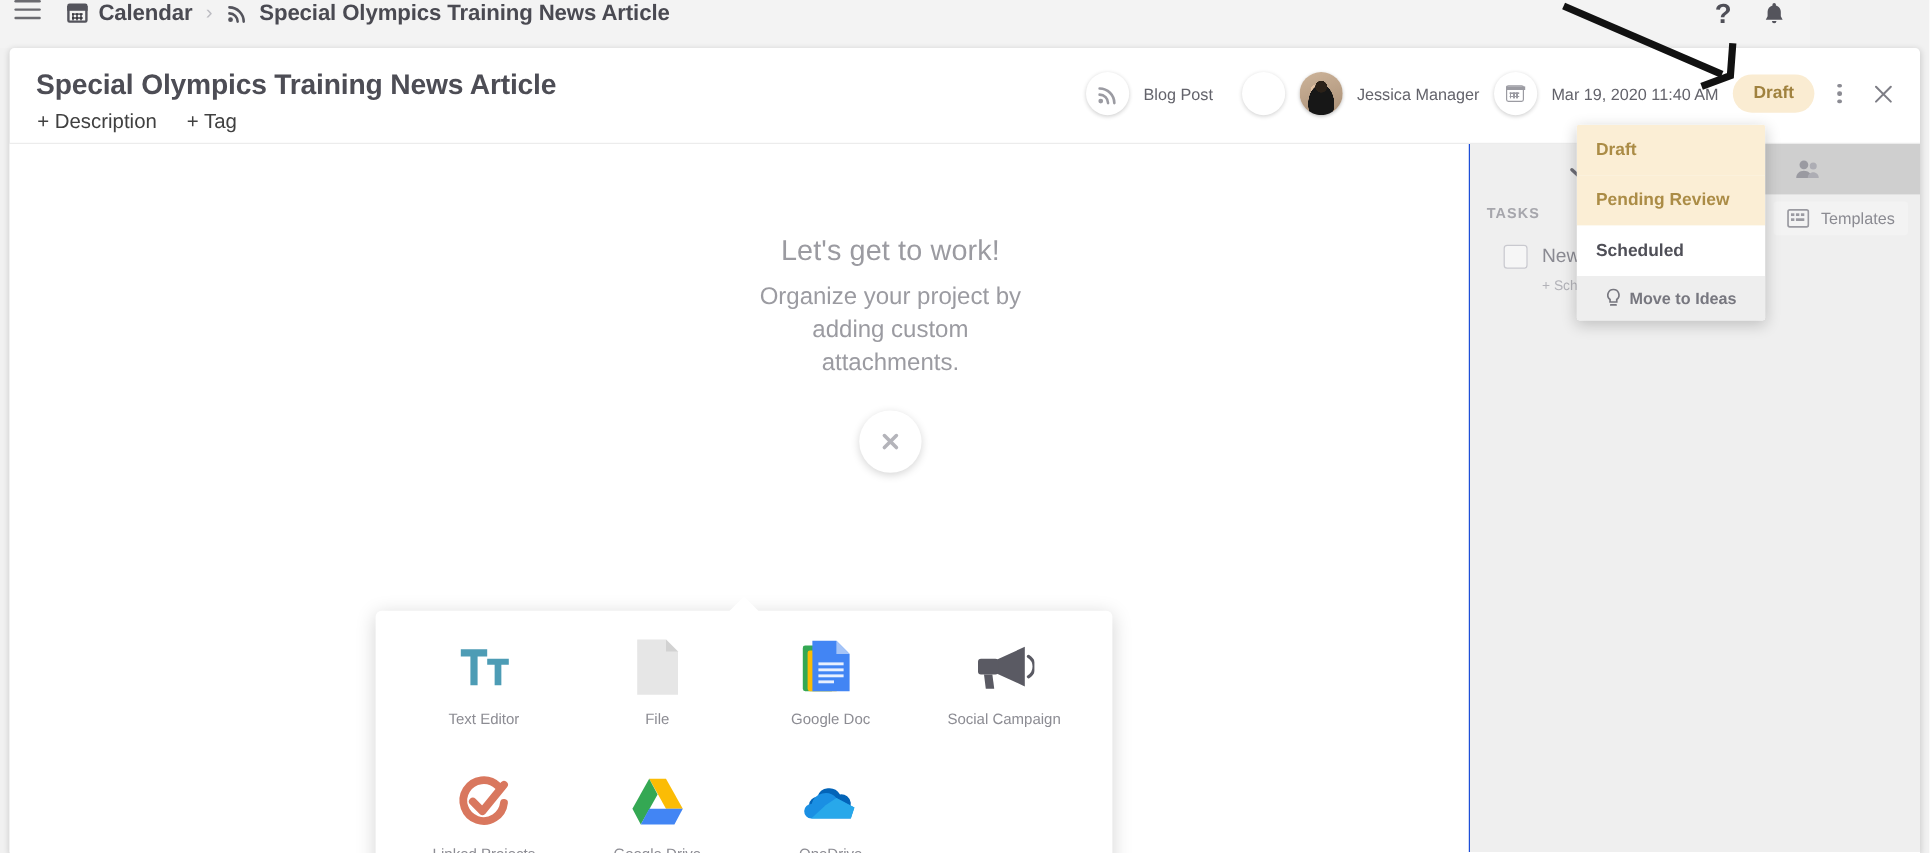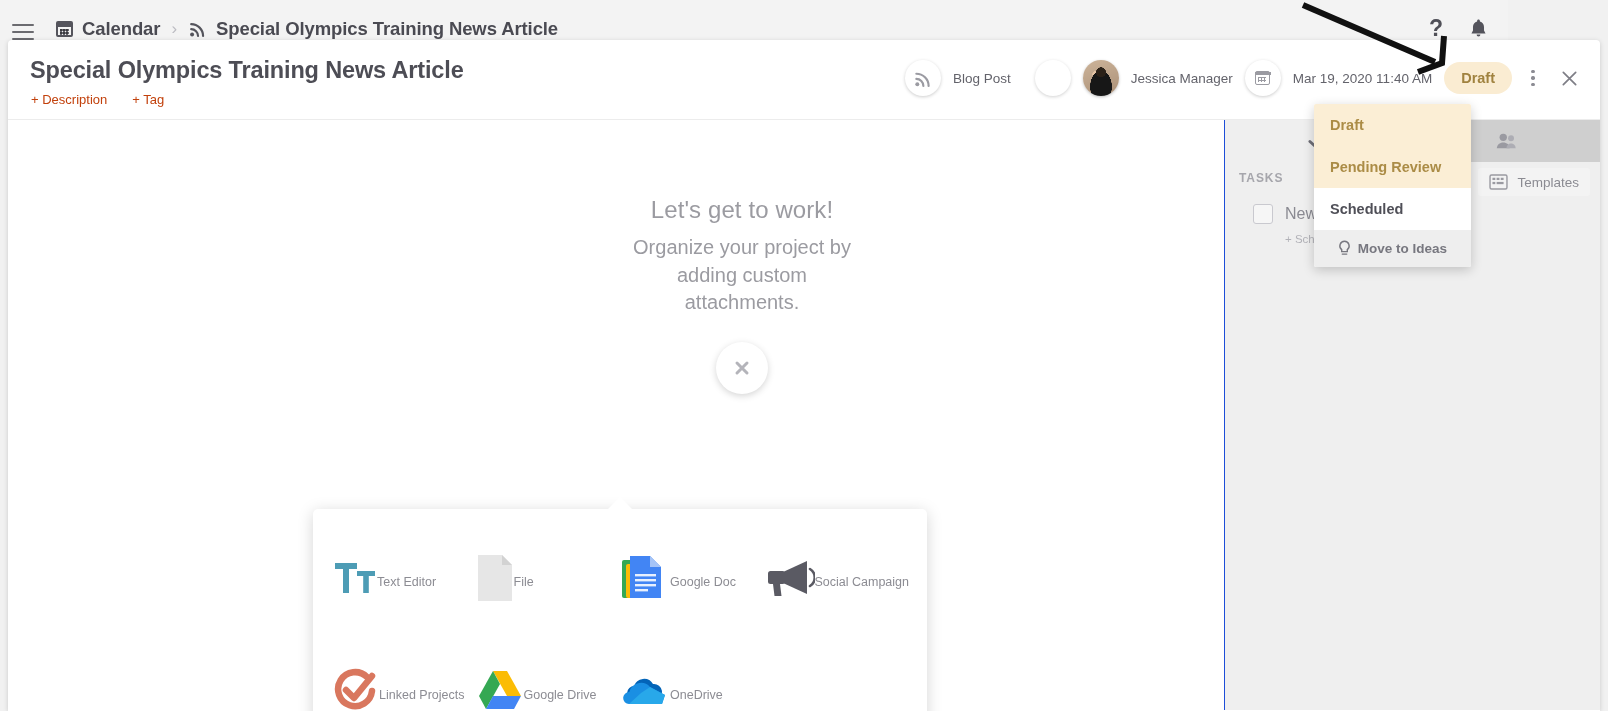--- a/index.html
+++ b/index.html
@@ -7,21 +7,21 @@
     width: 1608px; height: 711px;
     font-family: "Liberation Sans", sans-serif;
     background: #ffffff;
     overflow: hidden;
   }
   #app { position: relative; width: 1608px; height: 711px; background: #f1f1f1; }
 
   
   .topbar {
     position: absolute; left: 0; top: 0; width: 1508px; height: 40px;
-    background: #f3f3f3; display: flex; align-items: flex-end;
+    background: #f3f3f3; display: flex; align-items: flex-start;
   }
   .hamburger {
     width: 22px; height: 16px; margin-left: 12px; margin-right: 22px;
     display: flex; flex-direction: column; justify-content: space-between; cursor: pointer;
   }
   .hamburger i { display: block; height: 2.4px; background: #6b6b70; border-radius: 1px; }
   .bc { display: flex; align-items: center; gap: 9px; }
   .bc-item { display: flex; align-items: center; gap: 9px; cursor: pointer; }
   .bc-label {
     font-size: 18.5px; font-weight: bold; color: #4a4a52; letter-spacing: -0.1px;
@@ -58,21 +58,21 @@
 
   
   .card-head {
     position: relative; height: 80px; border-bottom: 1px solid #ececec;
   }
   .title {
     position: absolute; left: 22px; top: 17px;
     font-size: 23.5px; font-weight: bold; color: #4d4d55; letter-spacing: -0.15px;
   }
   .subrow { position: absolute; left: 23px; top: 52px; display: flex; gap: 25px; }
-  .sub-link { font-size: 13px; color: #c2410c; cursor: pointer; }
+  .sub-link { font-size: 17px; color: #404040; cursor: pointer; }
 
   .meta {
     position: absolute; right: 14px; top: 20px;
     display: flex; align-items: center; gap: 0px;
   }
   .circ-btn {
     width: 36px; height: 36px; border-radius: 50%; background: #fff;
     box-shadow: 0 1px 3.5px rgba(0,0,0,.20);
     display: flex; align-items: center; justify-content: center; cursor: pointer;
     flex: none;
@@ -137,21 +137,21 @@
   .pop::before {
     content: ""; position: absolute; left: 294px; top: -12px;
     border-left: 13px solid transparent; border-right: 13px solid transparent;
     border-bottom: 13px solid #fff;
   }
   .pop-grid {
     display: grid; grid-template-columns: repeat(4, 1fr); padding: 20px 18px 0 18px;
     row-gap: 16px;
   }
   .pop-cell {
-    display: flex; flex-direction: row; align-items: center; cursor: pointer;
+    display: flex; flex-direction: column; align-items: center; cursor: pointer;
     height: 97px; justify-content: flex-start;
   }
   .pop-ico { height: 54px; display: flex; align-items: center; justify-content: center; }
   .pop-lbl { font-size: 12.5px; color: #8c8c93; margin-top: 9px; text-align: center; }
 
   
   .rpanel {
     position: absolute; right: 0; top: 0; width: 376px; height: 590px;
     background: #efefef; border-left: 1px solid #1d4ed8;
   }

